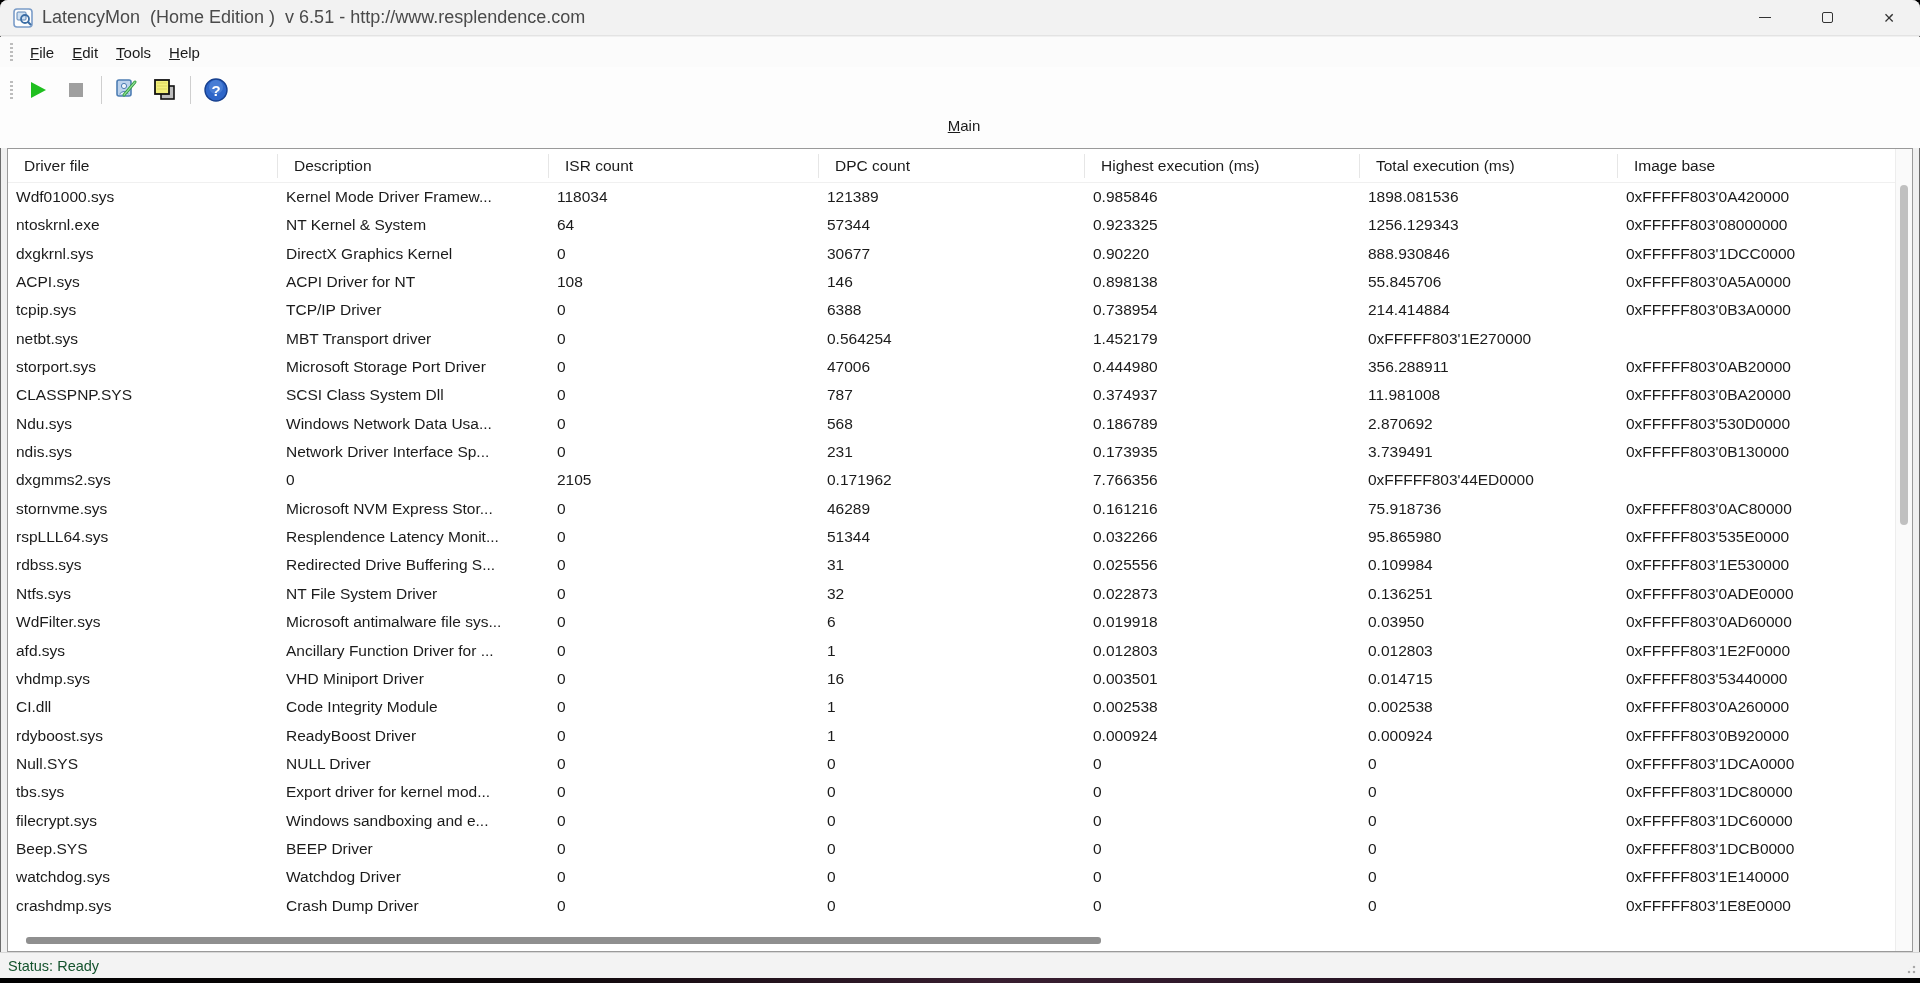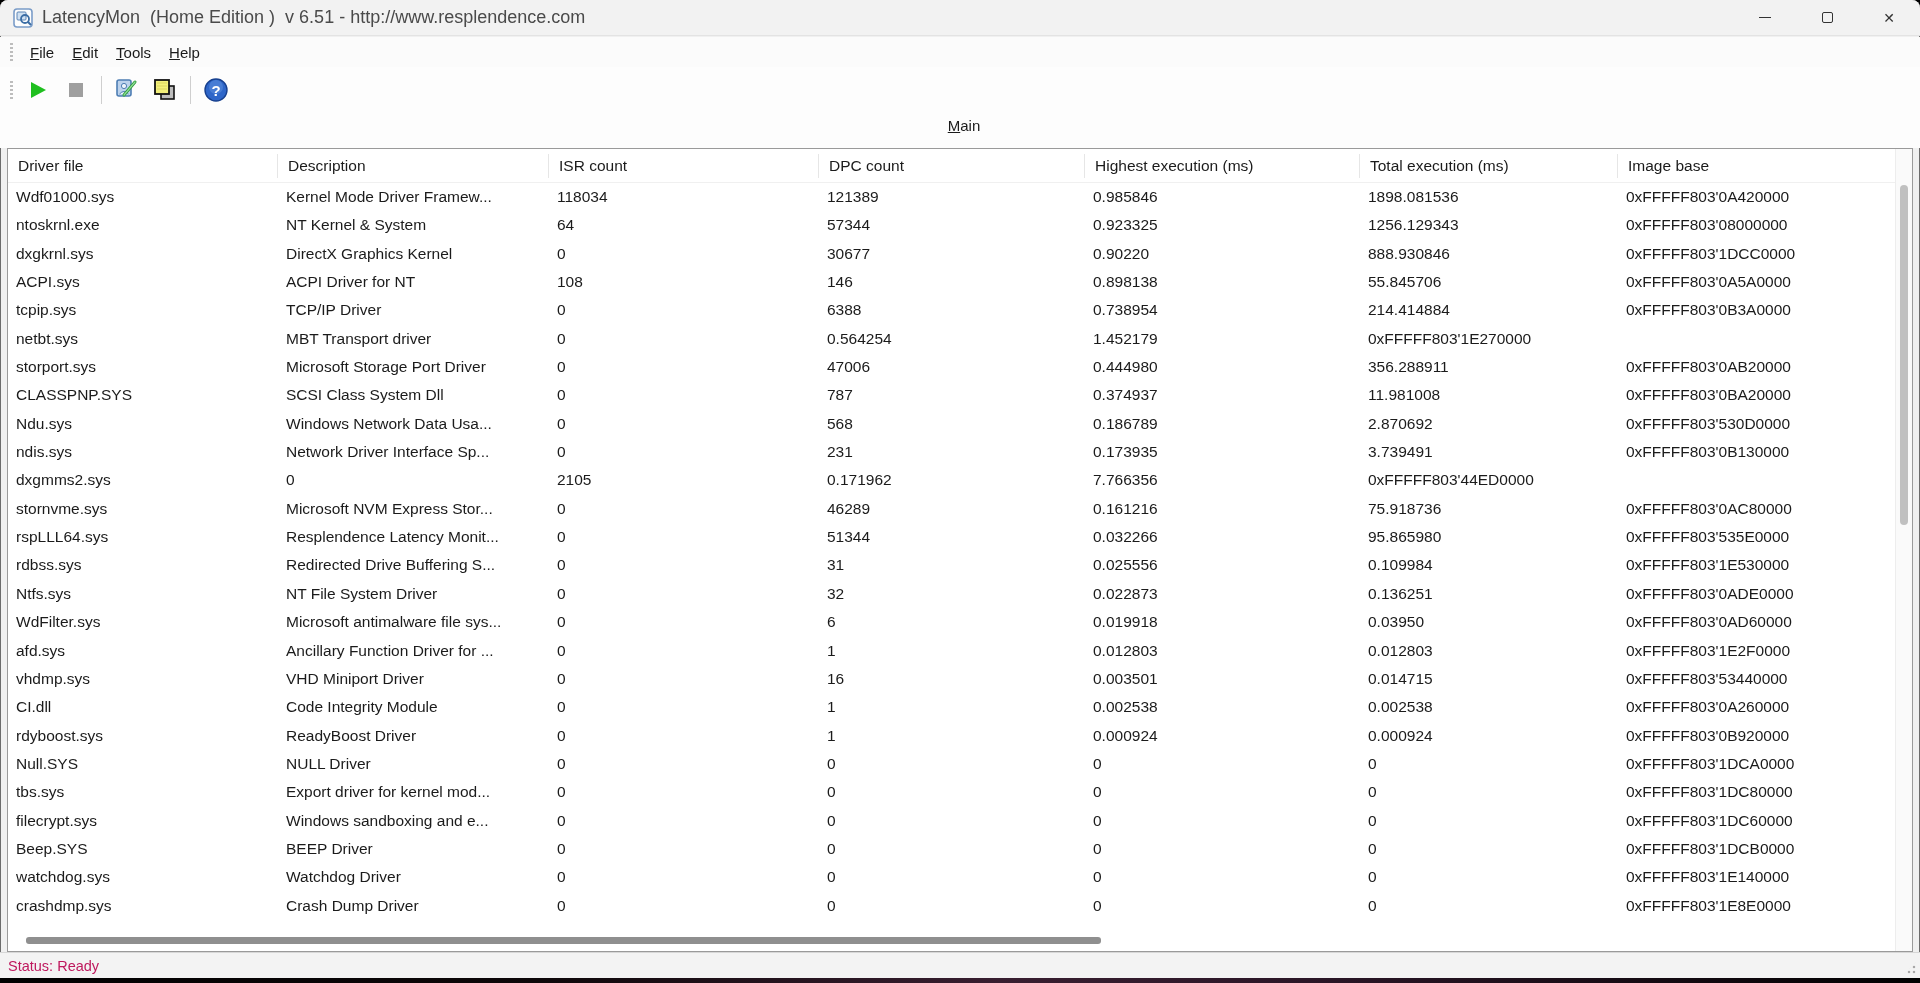--- a/index.html
+++ b/index.html
@@ -35,34 +35,34 @@
   .tab { font-size:15px; padding:5px 14px; margin-right:4px; }
   .tab::first-letter { text-decoration:underline; }
   .tab.active { border:1px solid #8a8a8a; border-radius:2px; background:#a3a3a3; padding:4px 13px; }
   .tab-sep { width:1px; height:24px; background:#b9b9b9; margin:0 10px 0 6px; }
 
   
   .listview { position:absolute; top:148px; left:7px; width:1906px; height:804px; background:#fff; border:1px solid #9a9a9a; }
   .lv-inner { position:absolute; top:0; left:0; right:17px; bottom:0; overflow:hidden; }
   .hdr, .trow { display:grid; grid-template-columns:270px 271px 270px 266px 275px 258px 1fr; }
   .hdr { height:34px; align-items:center; border-bottom:1px solid #f0f0f0; }
-  .hcell { font-size:15.5px; padding-left:10px; height:24px; line-height:24px; border-right:1px solid #e6e6e6; white-space:nowrap; overflow:hidden; }
+  .hcell { font-size:15.5px; padding-left:16px; height:24px; line-height:24px; border-right:1px solid #e6e6e6; white-space:nowrap; overflow:hidden; }
   .hcell:last-child { border-right:none; }
   .trow { height:28.35px; }
   .cell { font-size:15.5px; line-height:28.35px; padding-left:8px; white-space:nowrap; overflow:hidden; }
 
   
   .vscroll { position:absolute; top:0; right:0; width:17px; bottom:0; background:#fafafa; border-left:1px solid #ededed; }
   .vthumb { position:absolute; left:4px; width:8px; top:36px; height:340px; background:#c0c0c0; border-radius:4px; }
   .hscroll { position:absolute; left:0; right:17px; bottom:3px; height:16px; background:#fff; }
   .hthumb { position:absolute; left:18px; top:5px; width:1075px; height:7px; background:#8f8f8f; border-radius:3px; }
 
   
   .statusbar { position:absolute; left:0; right:0; bottom:0; height:26px; background:#f3f3f3; border-top:1px solid #d7d7d7; display:flex; align-items:center; padding-left:8px; }
-  .status-text { font-size:14.5px; color:#be185d; }
+  .status-text { font-size:14.5px; color:#14532d; }
   .resize-grip { position:absolute; right:3px; bottom:3px; width:14px; height:14px;
     background-image:radial-gradient(circle at 2px 2px, #a8a8a8 1.4px, transparent 1.6px);
     background-size:5px 5px; background-position:bottom right; clip-path:polygon(100% 0,100% 100%,0 100%); }
 </style>
 </head>
 <body>
 
 <div class="screen">
   <div class="window">
 

